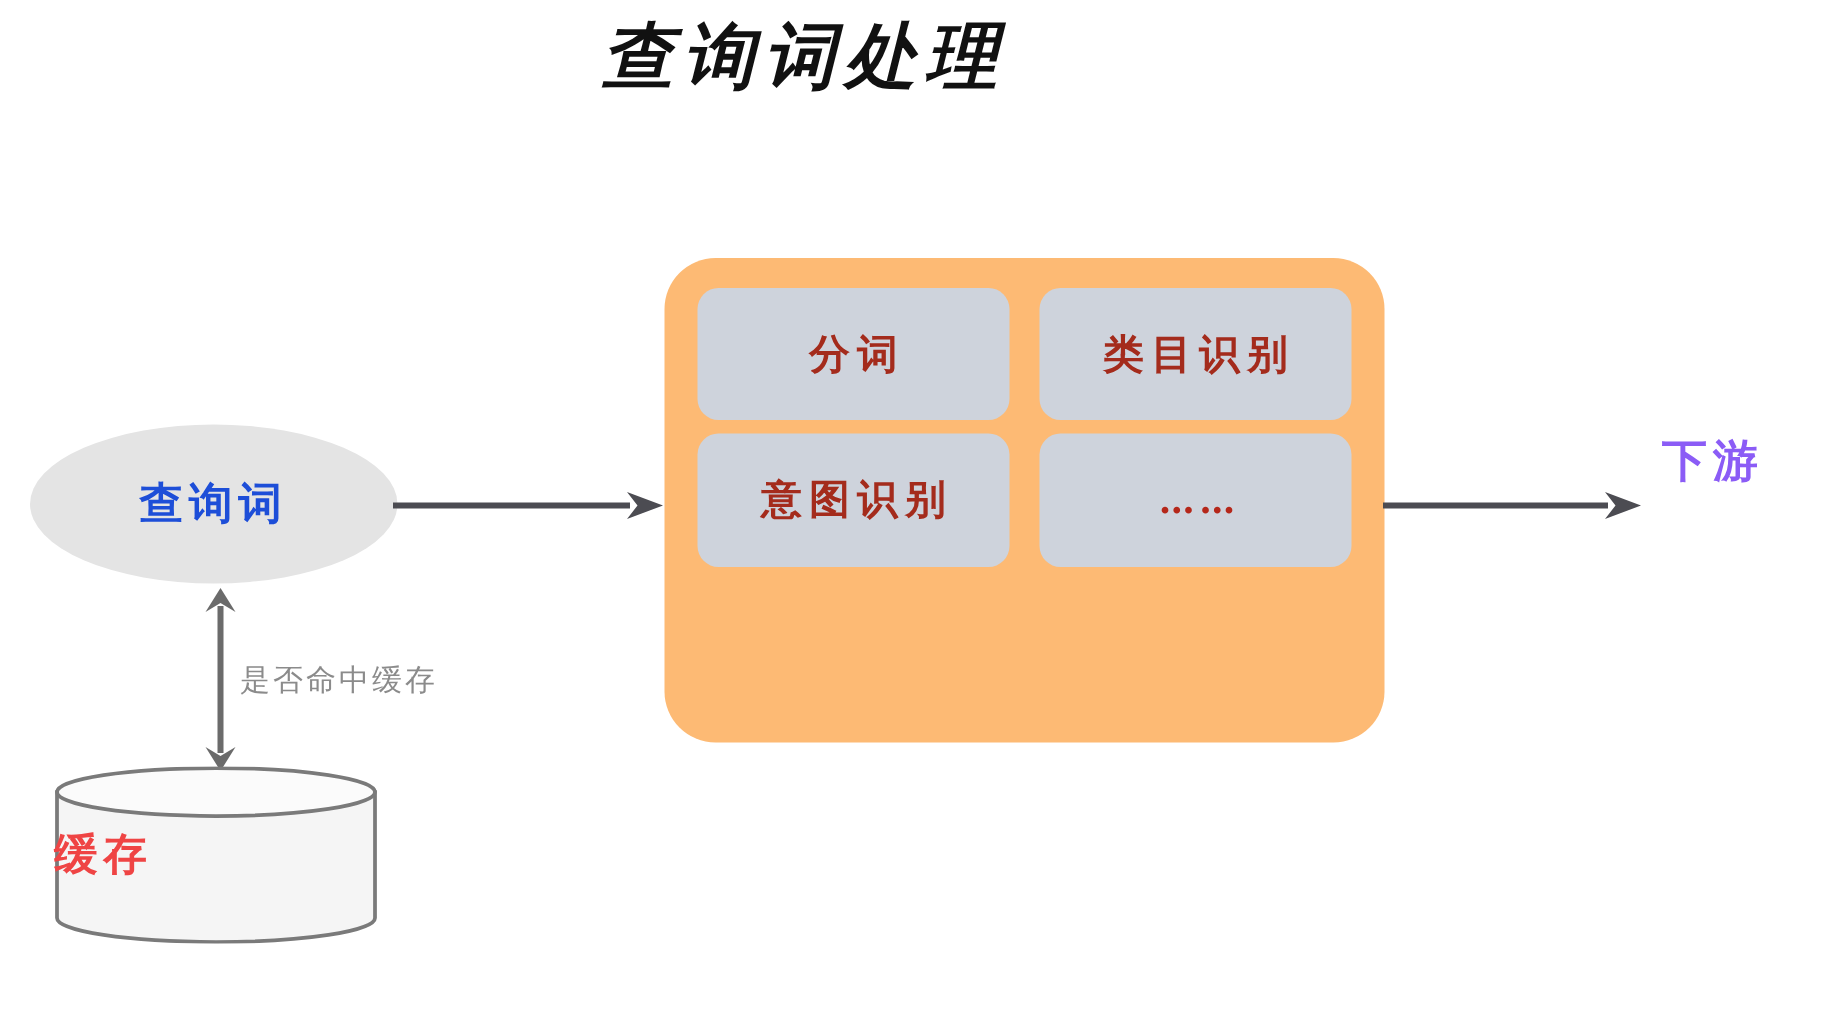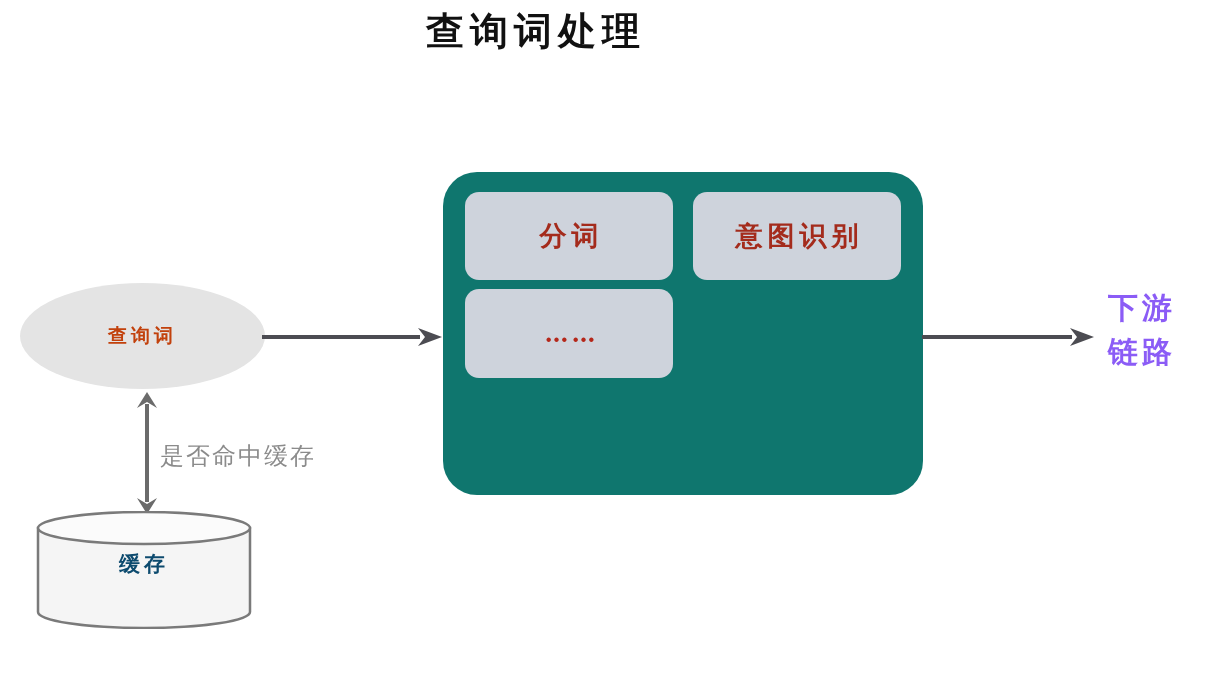--- a/index.html
+++ b/index.html
@@ -15,81 +15,82 @@
     font-family: "DejaVu Serif", "Liberation Serif", serif;
   }
 
   
   #diagram-title {
     position: absolute;
     left: 0;
     top: 6px;
     width: 1072px;
     text-align: center;
-    font-size: 38px;
+    font-size: 48px;
     font-weight: 700;
     letter-spacing: 6px;
     color: #111111;
     font-family: "DejaVu Serif", "Liberation Serif", serif;
+    font-style: italic;
   }
 
   
   #query-ellipse {
     position: absolute;
     left: 20px;
     top: 283px;
     width: 245px;
     height: 106px;
     border-radius: 50%;
     background: #e4e4e4;
     display: flex;
     align-items: center;
     justify-content: center;
   }
   #query-ellipse .lbl {
-    font-size: 19px;
+    font-size: 29px;
     font-weight: 600;
     letter-spacing: 4px;
-    color: #c2410c;
+    color: #1d4ed8;
   }
 
   
   #cache-cylinder {
     position: absolute;
     left: 36px;
     top: 511px;
     width: 216px;
     height: 118px;
   }
   #cache-cylinder svg { display: block; }
   #cache-label {
     position: absolute;
     left: 36px;
     top: 550px;
     width: 216px;
-    text-align: center;
-    font-size: 21px;
+    text-align: left;
+    font-size: 29px;
     font-weight: 600;
     letter-spacing: 4px;
-    color: #0c4a6e;
+    color: #ef4444;
   }
 
   
   #cache-arrow {
     position: absolute;
     left: 126px;
     top: 392px;
     width: 42px;
     height: 122px;
   }
   #cache-arrow-label {
     position: absolute;
     left: 160px;
     top: 440px;
-    font-size: 24px;
+    font-size: 20px;
     letter-spacing: 2px;
     color: #8b8b8b;
     white-space: nowrap;
   }
 
   
   #arrow-query-to-panel {
     position: absolute;
     left: 262px;
     top: 326px;
@@ -104,21 +105,21 @@
     height: 22px;
   }
 
   
   #processing-panel {
     position: absolute;
     left: 443px;
     top: 172px;
     width: 480px;
     height: 323px;
-    background: #0f766e;
+    background: #fdba74;
     border-radius: 34px;
     box-sizing: border-box;
     padding: 20px 22px;
   }
   #processing-grid {
     width: 100%;
     height: 100%;
     display: grid;
     grid-template-columns: 1fr 1fr;
     grid-template-rows: 1fr 1fr 1fr;
@@ -192,31 +193,33 @@
   </svg>
 </div>
 <div id="cache-label">缓存</div>
 
 <div id="processing-panel">
   <div id="processing-grid">
     <div class="proc-cell">
       <span class="cell-text">分词</span>
     </div>
     <div class="proc-cell">
+      <span class="cell-text">类目识别</span>
+    </div>
+    <div class="proc-cell">
       <span class="cell-text">意图识别</span>
     </div>
     <div class="proc-cell ellipsis-cell">
       <span class="cell-text">……</span>
     </div>
   </div>
 </div>
 
 <div id="arrow-panel-to-downstream">
   <svg width="172" height="22" viewBox="0 0 172 22" xmlns="http://www.w3.org/2000/svg">
     <line x1="0" y1="11" x2="150" y2="11" stroke="#4c4c52" stroke-width="4"></line>
     <polygon points="148,2 172,11 148,20 155,11" fill="#4c4c52"></polygon>
   </svg>
 </div>
 
 <div id="downstream-label">
   <div>下游</div>
-  <div>链路</div>
 </div>
 
 </body></html>

